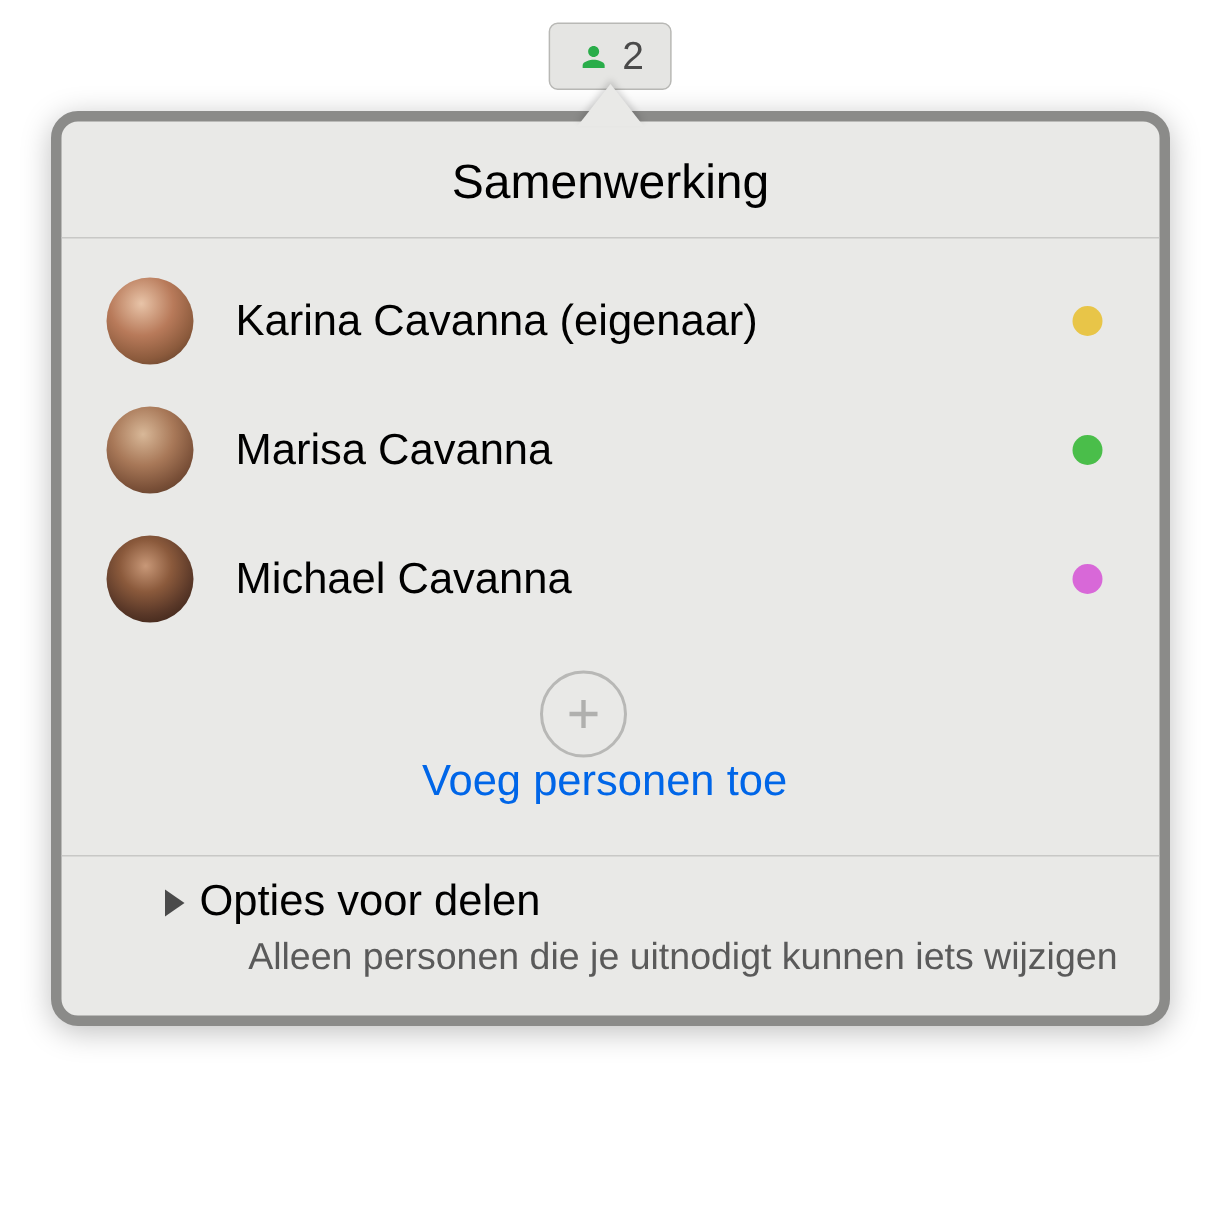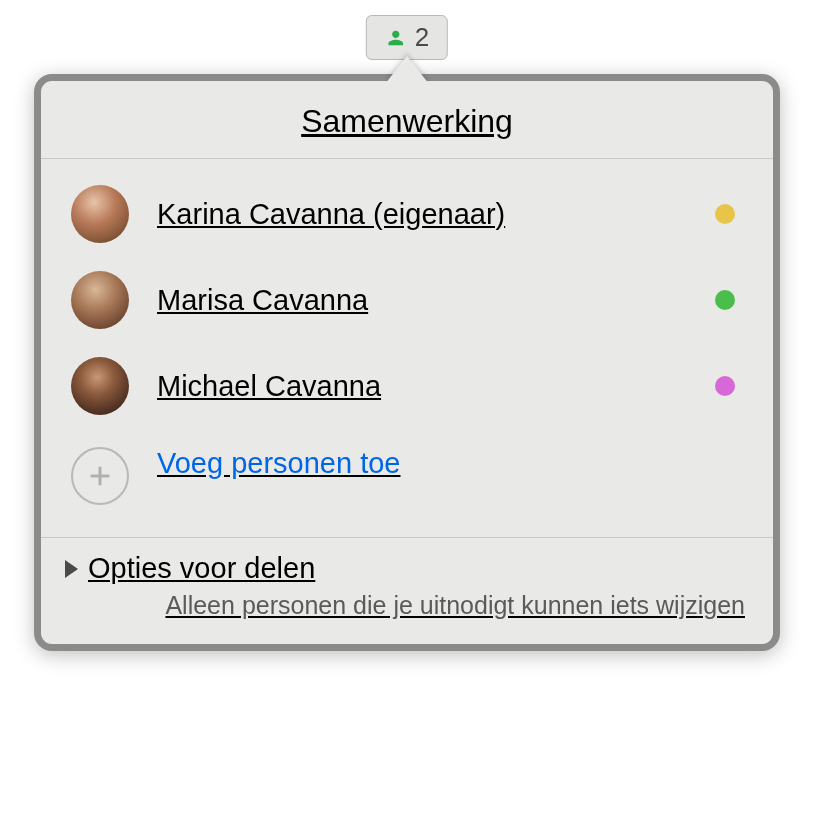--- a/index.html
+++ b/index.html
@@ -73,21 +73,20 @@
     .popover {
       position: absolute;
       top: 74px;
       left: 34px;
       right: 34px;
       background: #e9e9e7;
       border-radius: 18px;
       border: 7px solid #8b8b89;
       box-shadow: 0 4px 20px rgba(0,0,0,0.25);
       overflow: hidden;
-      text-decoration: underline;
     }
     
     .popover-header {
       padding: 22px 0 18px;
       text-align: center;
       border-bottom: 1px solid #c8c8c6;
     }
     
     .popover-title {
       font-size: 32px;
@@ -137,22 +136,24 @@
     
     .status-dot {
       width: 20px;
       height: 20px;
       border-radius: 50%;
       flex-shrink: 0;
     }
     
     .add-row {
       display: flex;
+      align-items: center;
       padding: 18px 38px 22px 30px;
       cursor: pointer;
+      flex-direction: column;
     }
     
     .plus-circle {
       width: 58px;
       height: 58px;
       border-radius: 50%;
       border: 2.5px solid #b8b8b6;
       display: flex;
       align-items: center;
       justify-content: center;
@@ -168,20 +169,21 @@
     }
     
     .add-label {
       font-size: 29px;
       color: #0066e8;
     }
     
     .share-options {
       padding: 14px 28px 22px 24px;
       cursor: pointer;
+      margin-left: 45px;
     }
     
     .share-options-header {
       display: flex;
       align-items: center;
       gap: 4px;
       margin-bottom: 4px;
     }
     
     .disclosure-triangle {

